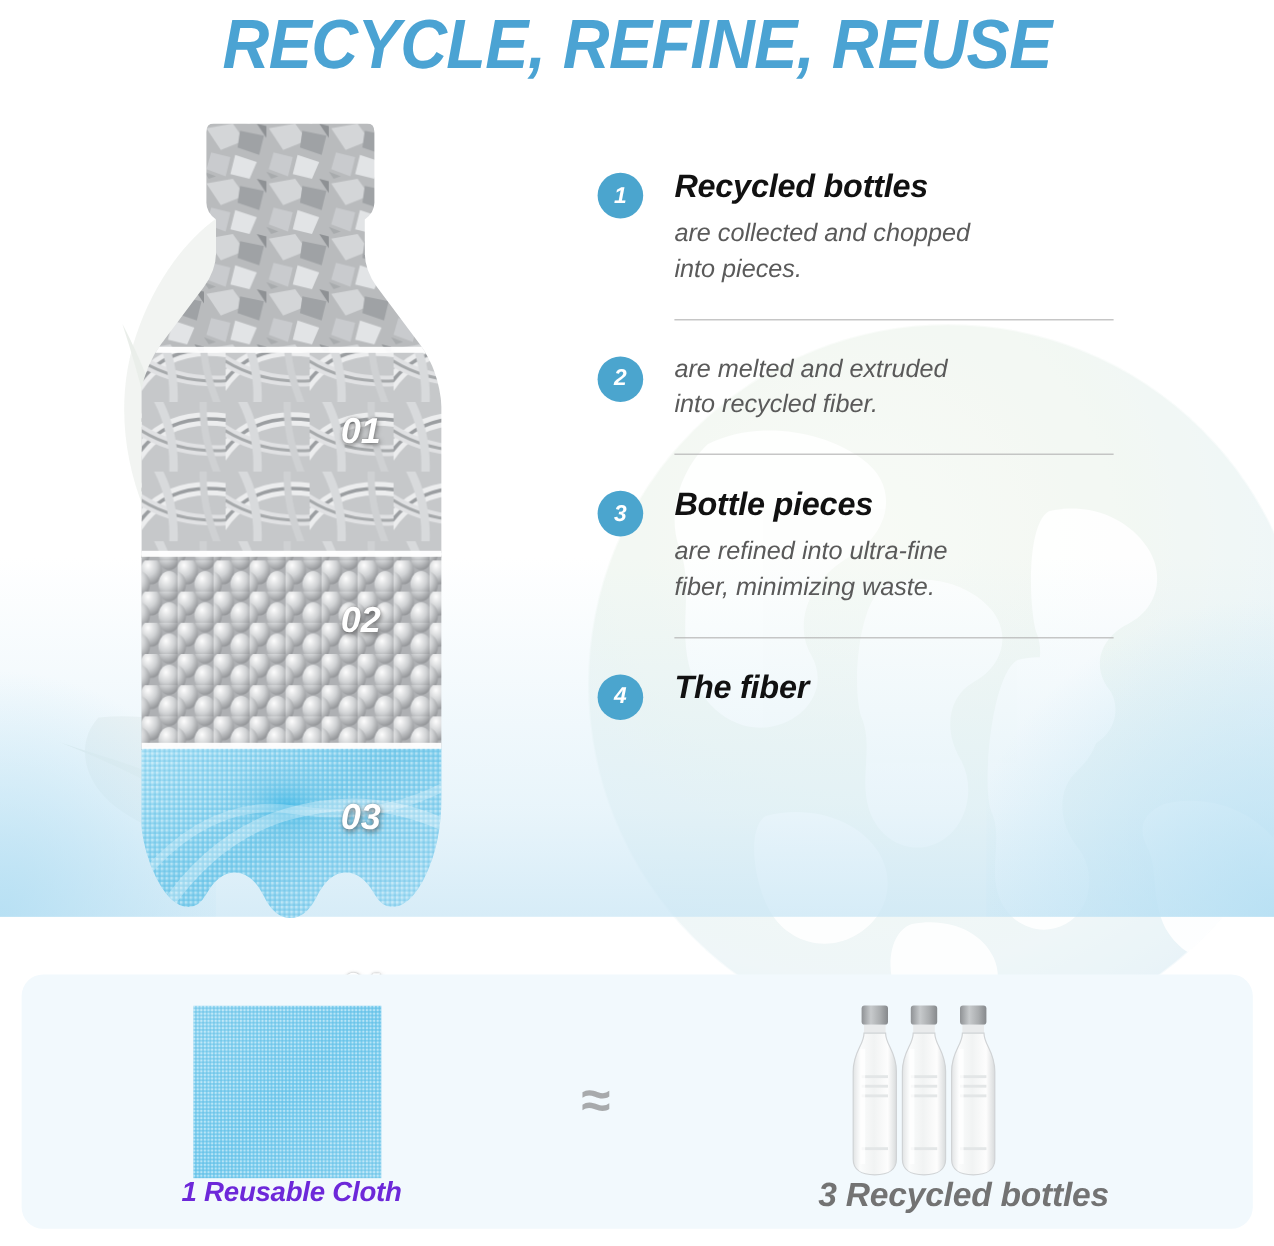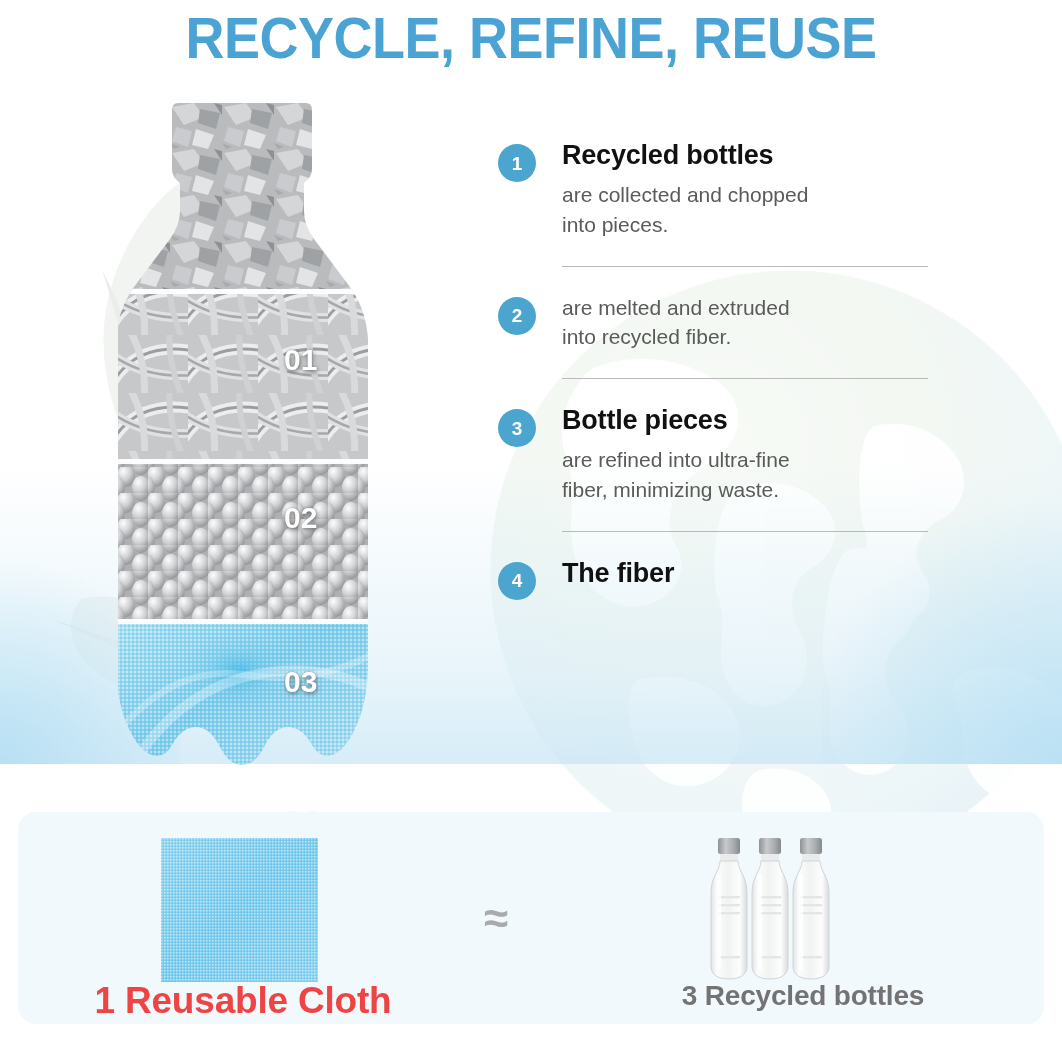--- a/index.html
+++ b/index.html
@@ -4,21 +4,21 @@
 <style>
   * { margin:0; padding:0; box-sizing:border-box; }
   html, body { width:1062px; height:1038px; }
   body {
     font-family:"Liberation Sans", sans-serif;
     background:#ffffff;
     position:relative;
     overflow:hidden;
   }
 
-  #stage { position:absolute; inset:0; width:1062px; height:764px; background:#fff; }
+  #stage { position:absolute; inset:0; width:1062px; height:764px; background:#fff;font-style:italic; }
 
   
   .bg-layer { position:absolute; inset:0; pointer-events:none; }
   .globe-wm { position:absolute; left:470px; top:250px; width:640px; height:640px; opacity:.55; }
   .leaf-wm  { position:absolute; left:-10px; top:150px; width:430px; height:560px; opacity:.85; }
   .bottom-haze {
     position:absolute; left:0; bottom:0; width:1062px; height:300px;
     background:linear-gradient(to bottom, rgba(255,255,255,0) 0%, rgba(214,236,247,.55) 70%, rgba(201,230,245,.75) 100%);
   }
   .corner-haze-l {
@@ -98,21 +98,21 @@
   }
   .approx {
     position:absolute; left:466px; top:84px;
     font-size:44px; color:#a8aaac; font-weight:700; line-height:1;
   }
   .bottles3 { position:absolute; left:690px; top:22px; width:155px; height:148px; }
 
   .cap-left {
     position:absolute; left:0; top:168px; width:450px; text-align:center;
     font-family:"Liberation Sans Narrow","Liberation Sans", sans-serif;
-    font-weight:700; font-size:37px; color:#ef4444; letter-spacing:-0.2px;
+    font-weight:700; font-size:23px; color:#6d28d9; letter-spacing:-0.2px;
   }
   .cap-right {
     position:absolute; left:560px; top:168px; width:450px; text-align:center;
     font-family:"Liberation Sans Narrow","Liberation Sans", sans-serif;
     font-weight:700; font-size:28px; color:#737373; letter-spacing:-0.2px;
   }
 </style>
 </head>
 <body>
 

